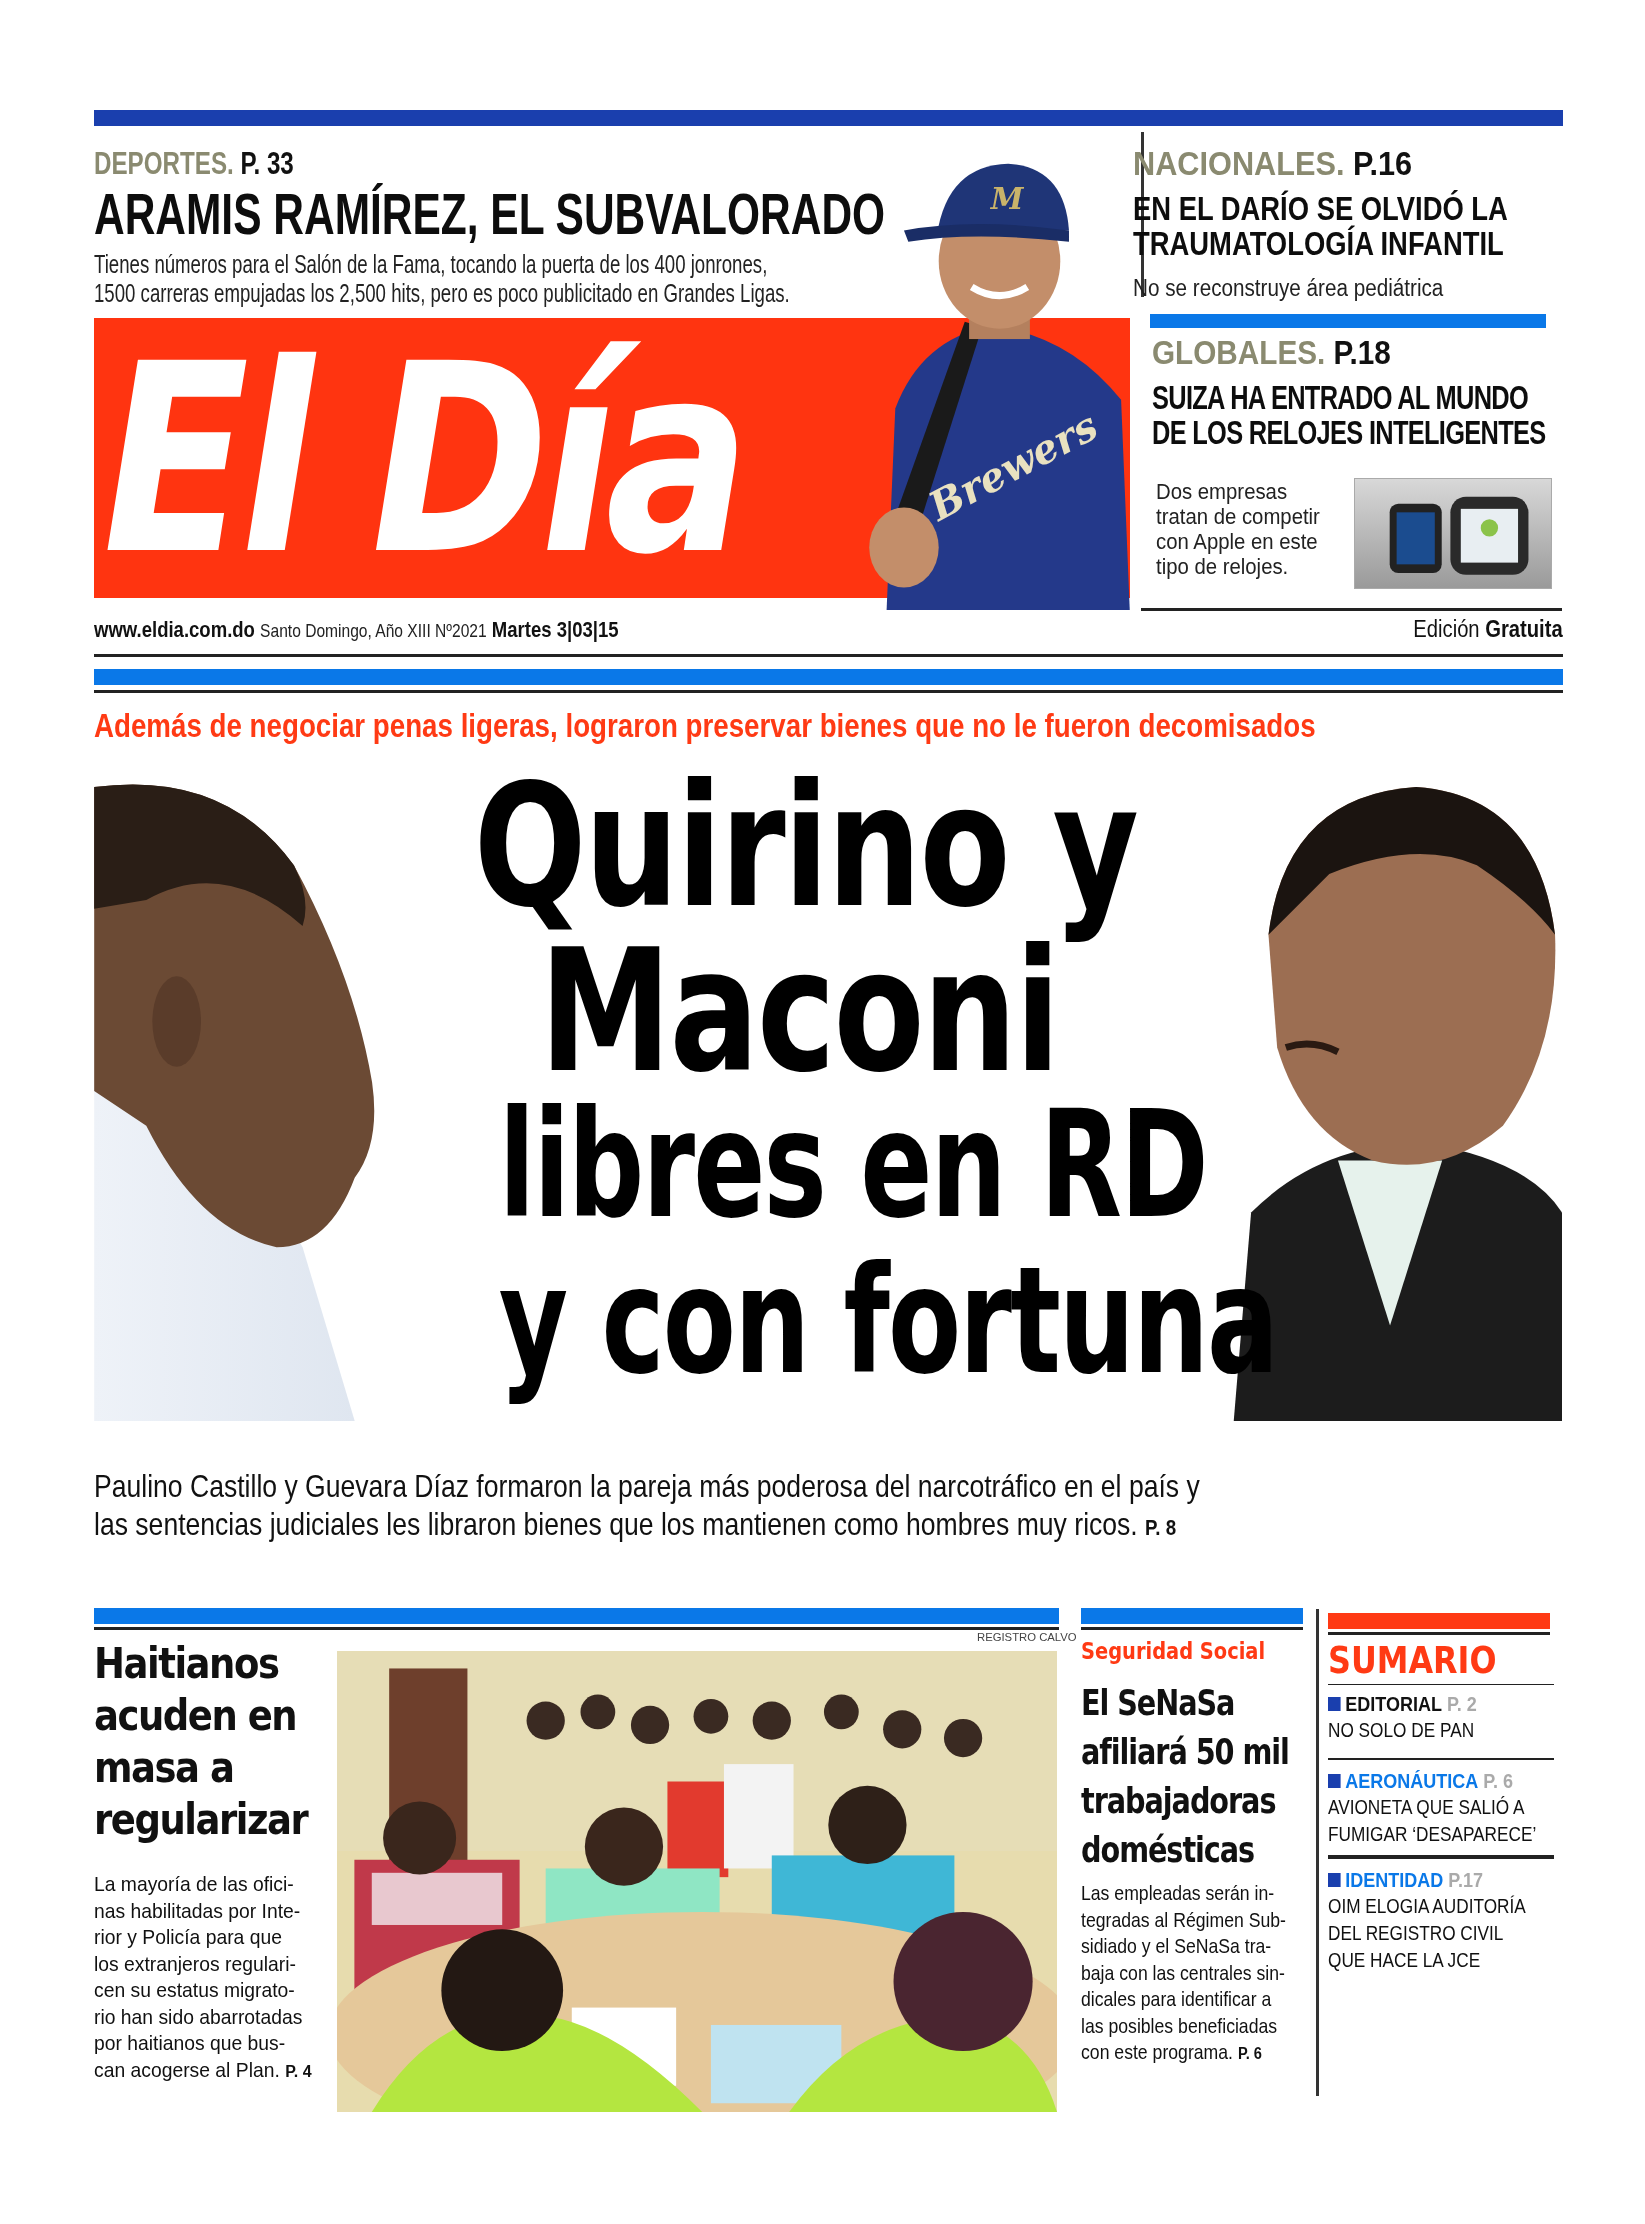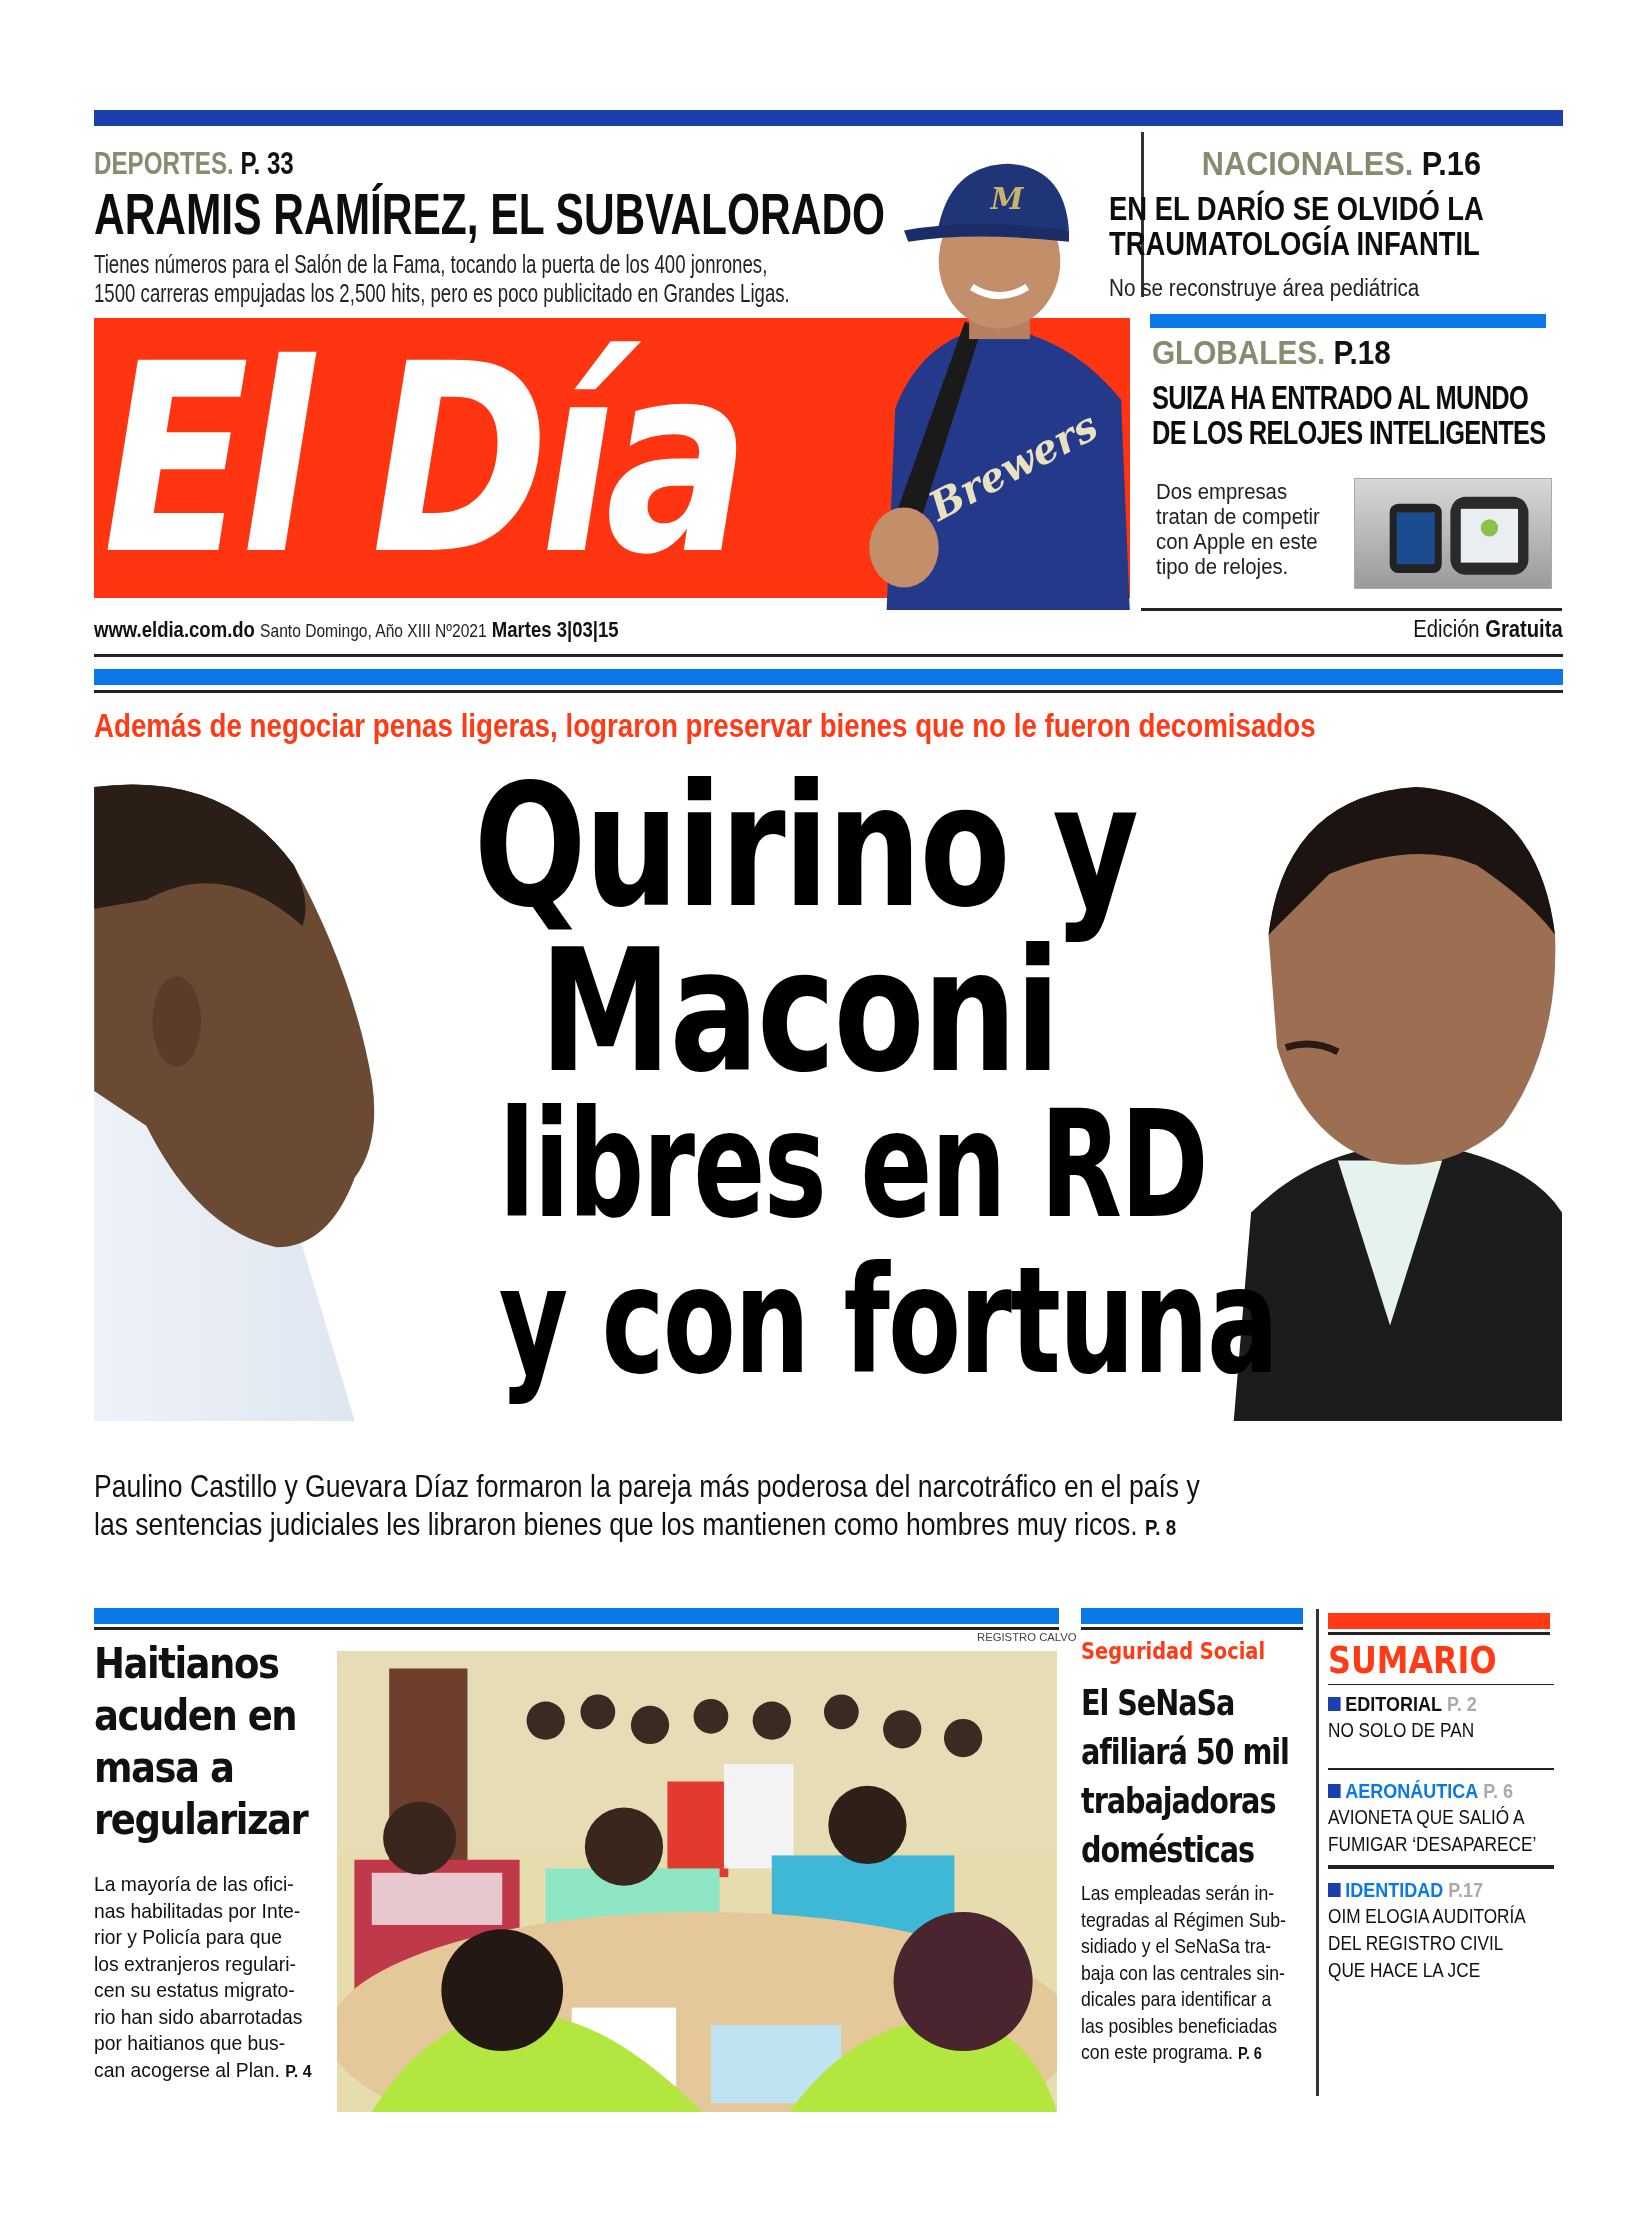--- a/index.html
+++ b/index.html
@@ -73,21 +73,21 @@
     <path d="M118 160 Q150 180 182 160" stroke="#fff" stroke-width="8" fill="none"></path>
 
     <text x="80" y="430" transform="rotate(-28 80 430)" font-family="DejaVu Serif, serif" font-style="italic" font-weight="bold" font-size="46" fill="#e9e1c0">Brewers</text>
 
     <ellipse cx="40" cy="460" rx="40" ry="46" fill="#c38e6a"></ellipse>
   </svg>
 </div>
 
 <div class="abs vline" style="left:1141px;top:132px;height:165px;"></div>
 
-<div class="abs" style="left:1109px;top:146px;width:400px;height:165px;text-align:right;">
+<div class="abs" style="left:1133px;top:146px;width:400px;height:165px;">
   <div class="narrow" style="font-size:33px;line-height:35px;transform:scaleX(0.93);">
     <span class="kicker-gray">NACIONALES.</span>
     <span class="kicker-page">P.16</span>
   </div>
   <div class="narrow headline" style="position:absolute;top:45px;font-size:33px;line-height:35px;transform:scaleX(0.83);">EN EL DARÍO SE OLVIDÓ LA</div>
   <div class="narrow headline" style="position:absolute;top:80px;font-size:33px;line-height:35px;transform:scaleX(0.83);">TRAUMATOLOGÍA INFANTIL</div>
   <div class="narrow" style="position:absolute;top:129px;font-size:23.5px;line-height:26px;color:#222;transform:scaleX(0.88);">No se reconstruye área pediátrica</div>
 </div>
 
 <div class="abs rule-blue" style="left:1150px;top:314px;width:396px;height:14px;"></div>
@@ -267,21 +267,21 @@
       <span>con este programa.</span>
       <span style="font-weight:bold;font-size:17.4px;">P. 6</span>
     </div>
   </div>
 </div>
 
 <div class="abs" style="left:1328px;top:1639px;width:226px;">
   <div class="narrow" style="font-family:'DejaVu Sans',sans-serif;font-weight:bold;font-size:37px;line-height:43px;color:#ff3a14;transform:scaleX(0.86);">SUMARIO</div>
   <div class="hline" style="height:1.7px;margin-top:1.7px;"></div>
 
-  <div style="padding:7px 0 25px;">
+  <div style="padding:7px 0 15px;">
     <div class="narrow" style="font-size:20px;line-height:24px;transform:scaleX(0.9);">
       <span class="sum-sq"></span><span class="sum-cat-black">EDITORIAL</span>
       <span class="sum-page">P. 2</span>
     </div>
     <div class="narrow sum-text" style="transform:scaleX(0.82);">NO SOLO DE PAN</div>
   </div>
   <div class="hline" style="height:1.7px;"></div>
 
   <div style="padding:8.7px 0 8.7px;">
     <div class="narrow" style="font-size:20px;line-height:24px;transform:scaleX(0.9);">

